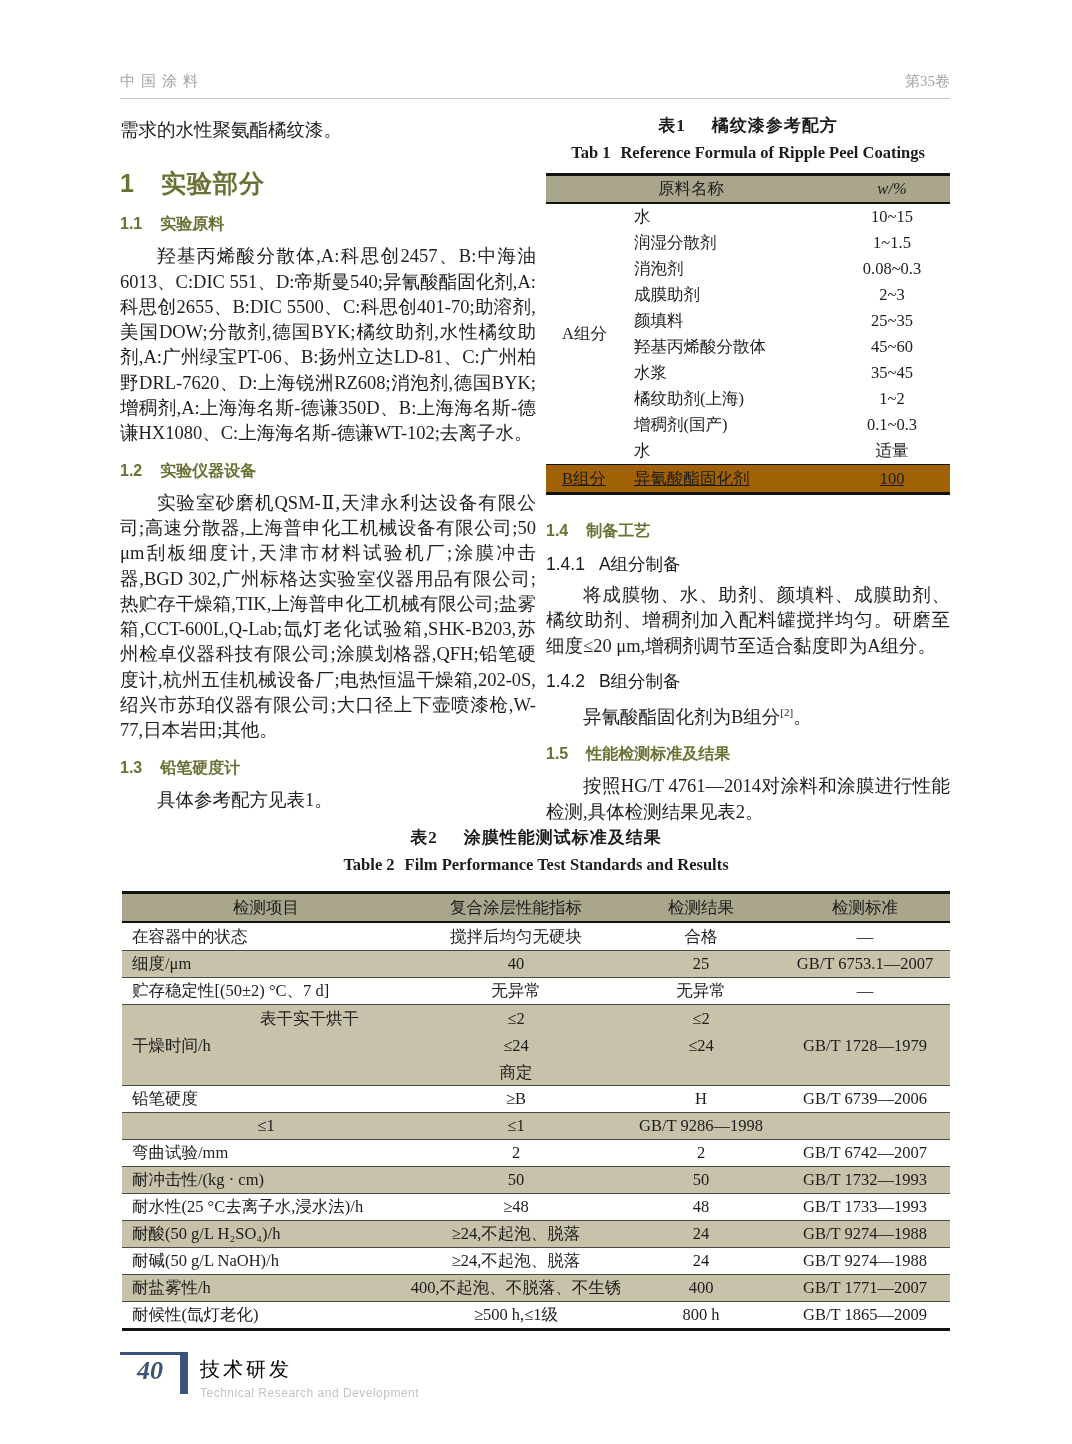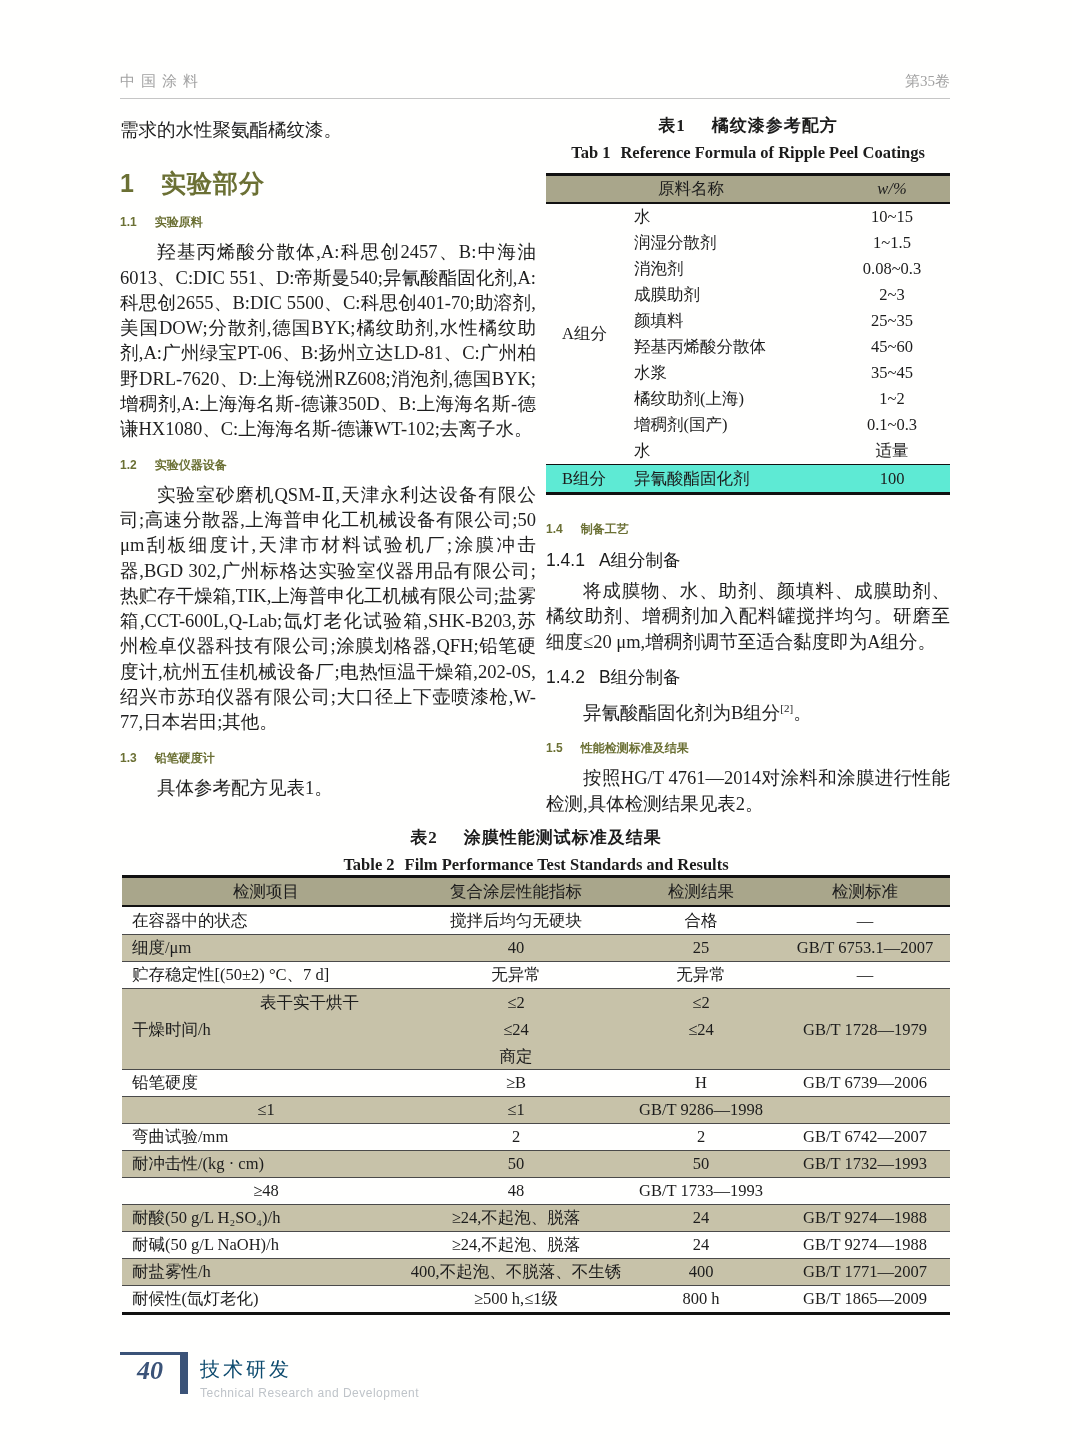--- a/index.html
+++ b/index.html
@@ -26,21 +26,21 @@
     text-indent:2em; color:#1e1e1e;
   }
   .h1 {
     font-family:"Liberation Sans","DejaVu Sans",sans-serif;
     font-weight:bold; font-size:25px; color:#6b7034;
     margin:24px 0 10px 0; letter-spacing:1px;
   }
   .h1 .num { margin-right:26px; }
   .h2 {
     font-family:"Liberation Sans","DejaVu Sans",sans-serif;
-    font-weight:bold; font-size:12px; color:#6b7034;
+    font-weight:bold; font-size:16px; color:#6b7034;
     margin:14px 0 9px 0;
   }
   .h2 .num { margin-right:18px; }
   .h3 {
     font-family:"Liberation Sans","DejaVu Sans",sans-serif;
     font-weight:normal; font-size:17.5px; color:#1c1c1c;
     margin:10px 0 7px 0;
   }
   .h3 .num { margin-right:14px; }
   sup { font-size:11px; vertical-align:super; }
@@ -57,28 +57,29 @@
     border-bottom:2px solid #111;
   }
   .t1-hname { grid-column:1 / 3; text-align:center; }
   .t1-hw { text-align:center; font-style:italic; }
   .t1-body { display:grid; grid-template-columns:88px 202px 112px; }
   .t1-group { grid-row:1 / 11; grid-column:1; display:flex; align-items:center; padding-left:16px; }
   .t1-name { height:26px; line-height:26px; text-align:left; }
   .t1-val  { height:26px; line-height:26px; text-align:center; }
   .t1-brow {
     display:grid; grid-template-columns:88px 202px 112px;
-    background:#5eead4; height:28px; align-items:center;
+    background:#a16207; height:28px; align-items:center;
     border-top:1.5px solid #111;
+    text-decoration:underline;
   }
   .t1-brow .g { padding-left:16px; }
   .t1-brow .v { text-align:center; }
   
   .t2-block { position:absolute; left:122px; top:826px; width:828px; }
-  .t2 { margin-top:0; border-top:3px solid #111; border-bottom:3px solid #111; font-size:16.5px; }
+  .t2 { margin-top:16px; border-top:3px solid #111; border-bottom:3px solid #111; font-size:16.5px; }
   .t2-hdr {
     display:grid; grid-template-columns:288px 212px 158px 170px;
     background:#a9a68b; height:29px; align-items:center; text-align:center;
     border-bottom:2px solid #111;
   }
   .t2-row {
     display:grid; grid-template-columns:288px 212px 158px 170px;
     height:27px; align-items:center; text-align:center;
   }
   .t2-row + .t2-row, .t2-row + .t2-grp, .t2-grp + .t2-row { border-top:1px solid #4a4a4a; }
@@ -92,21 +93,21 @@
   .t2-grp .g-col { display:flex; flex-direction:column; }
   .t2-grp .g-col div { height:27px; line-height:27px; text-align:center; }
   .t2-grp .g-std { display:flex; align-items:center; justify-content:center; text-align:center; }
   
   .footer { position:absolute; left:120px; top:1352px; display:flex; align-items:flex-start; }
   .pg-box {
     border-top:3px solid #3b5378; width:60px; padding-top:1px; text-align:center;
     font-style:italic; font-weight:bold; font-size:26px; color:#3b5378;
   }
   .pg-bar { width:8px; height:42px; background:#3b5378; margin-right:12px; }
-  .ft-cn { font-family:"Liberation Sans","DejaVu Sans",sans-serif; font-size:20px; color:#0c4a6e; letter-spacing:3px; padding-top:4px; }
+  .ft-cn { font-family:"Liberation Sans","DejaVu Sans",sans-serif; font-size:20px; color:#000000; letter-spacing:3px; padding-top:4px; }
   .ft-en { font-family:"Liberation Sans","DejaVu Sans",sans-serif; font-size:12px; color:#bfc4c9; margin-top:3px; letter-spacing:0.5px; }
 </style>
 </head>
 <body>
 
 <div class="page">
 
   <div class="runhead">
     <span class="jn">中国涂料</span>
     <span>第35卷</span>
@@ -269,20 +270,21 @@
         <div>2</div>
         <div>GB/T 6742—2007</div>
       </div>
       <div class="t2-row shade">
         <div class="c-item">耐冲击性/(kg · cm)</div>
         <div>50</div>
         <div>50</div>
         <div>GB/T 1732—1993</div>
       </div>
       <div class="t2-row">
+        <div class="c-item">耐水性(25 °C去离子水,浸水法)/h</div>
         <div>≥48</div>
         <div>48</div>
         <div>GB/T 1733—1993</div>
       </div>
       <div class="t2-row shade">
         <div class="c-item">耐酸(50 g/L H₂SO₄)/h</div>
         <div>≥24,不起泡、脱落</div>
         <div>24</div>
         <div>GB/T 9274—1988</div>
       </div>

